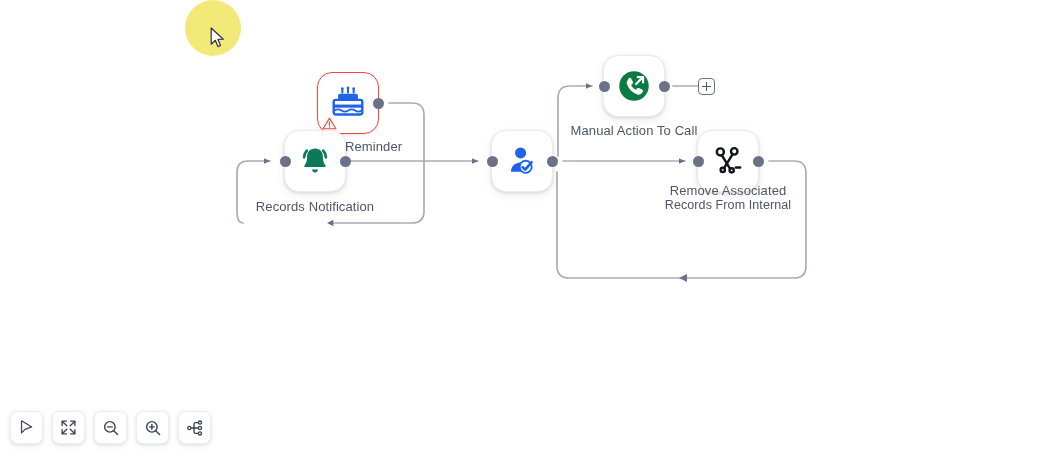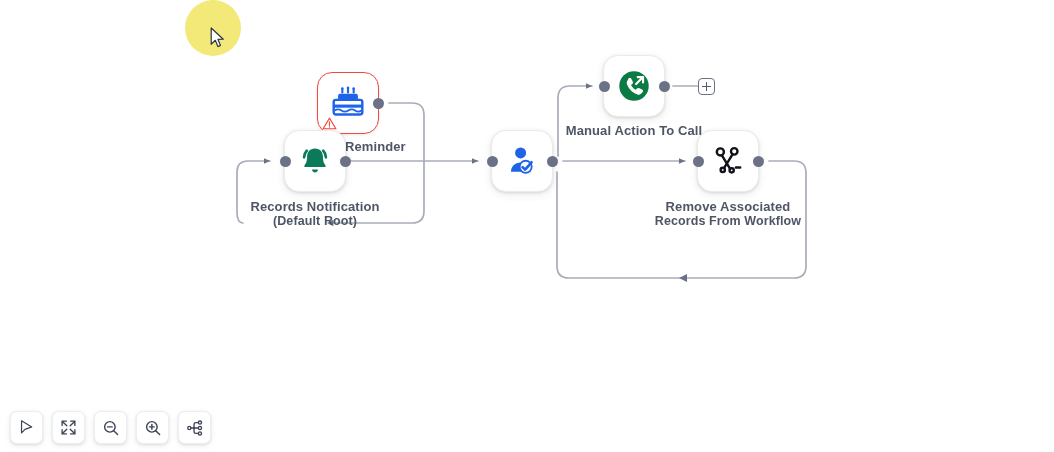--- a/index.html
+++ b/index.html
@@ -40,21 +40,20 @@
   .warn-badge { position:absolute; left:4px; bottom:2px; width:15px; height:15px; }
 
   .node-label {
     position:absolute;
     text-align:center;
     font-size:13px;
     line-height:15px;
     color:#4e5665;
     white-space:nowrap;
     letter-spacing:.1px;
-    font-weight:bold;
   }
   .node-label.wrap { white-space:normal; }
   .node-sub { display:block; font-size:12.5px; line-height:15px; color:#4e5665; }
 
   
   .add-btn {
     position:absolute; width:17px; height:17px;
     border:1.3px solid #6b7287; border-radius:4px;
     background:#ffffff;
   }
@@ -157,21 +156,20 @@
         <path d="M12,3.2 c-3.5,0 -5.6,2.5 -5.6,5.8 c0,4.4 -1.4,5.2 -1.9,6.3 c-0.2,0.5 0.2,1 0.8,1 h13.4 c0.6,0 1,-0.5 0.8,-1 c-0.5,-1.1 -1.9,-1.9 -1.9,-6.3 c0,-3.3 -2.1,-5.8 -5.6,-5.8 z" fill="#0b7a5b"></path>
         <path d="M9.9,18 h4.2 c0,1.2 -0.9,2.1 -2.1,2.1 c-1.2,0 -2.1,-0.9 -2.1,-2.1 z" fill="#0b7a5b"></path>
         <path d="M4.3,9.4 a6.6,6.6 0 0 1 1.9,-4.6" fill="none" stroke="#0b7a5b" stroke-width="1.9" stroke-linecap="round"></path>
         <path d="M19.7,9.4 a6.6,6.6 0 0 0 -1.9,-4.6" fill="none" stroke="#0b7a5b" stroke-width="1.9" stroke-linecap="round"></path>
       </svg>
       <span class="port in"></span>
       <span class="port out"></span>
     </div>
     <div class="node-label" style="left:225px; top:199px; width:180px;">
       <span>Records Notification</span>
-      <span class="node-sub">(Default Root)</span>
     </div>
 
     <div class="node" style="left:491px; top:130px;">
       <svg class="glyph" viewBox="0 0 24 24">
         <circle cx="11" cy="6.3" r="3.9" fill="#1f63e8"></circle>
         <path d="M4.2,19.6 c0,-3.9 3,-6.6 6.8,-6.6 c3.8,0 6.8,2.7 6.8,6.6 z" fill="#1f63e8"></path>
         <circle cx="14.6" cy="16.1" r="4.9" fill="#1f63e8"></circle>
         <circle cx="14.6" cy="16.1" r="3.6" fill="#ffffff"></circle>
         <path d="M12.4,16.3 l1.8,1.8 l4.5,-5.2" fill="none" stroke="#1f63e8" stroke-width="1.9" stroke-linecap="round" stroke-linejoin="round"></path>
       </svg>
@@ -203,23 +201,23 @@
           <path d="M7.6,7.9 L13.4,17.3"></path>
           <path d="M15.2,7.3 L9.4,16.6"></path>
           <circle cx="14.6" cy="18.6" r="1.5"></circle>
           <circle cx="8.3" cy="18.3" r="1.5"></circle>
           <line x1="17.6" y1="16.6" x2="20.6" y2="16.6"></line>
         </g>
       </svg>
       <span class="port in"></span>
       <span class="port out"></span>
     </div>
-    <div class="node-label wrap" style="left:648px; top:199px; width:160px;">
+    <div class="node-label wrap" style="left:648px; top:183px; width:160px;">
       <span>Remove Associated</span>
-      <span class="node-sub">Records From Workflow</span>
+      <span class="node-sub">Records From Internal</span>
     </div>
 
     <div class="click-halo" style="left:185px; top:0px;"></div>
     <svg class="cursor-arrow" style="left:210px; top:27px;" viewBox="0 0 15 22">
       <path d="M1.2,1 L1.2,17.2 L5.3,13.3 L7.9,19.6 L10.5,18.5 L8,12.4 L13.3,12.2 Z" fill="#ffffff" stroke="#2f3440" stroke-width="1.2" stroke-linejoin="round"></path>
     </svg>
 
   </div>
 
   <div id="toolbar">

